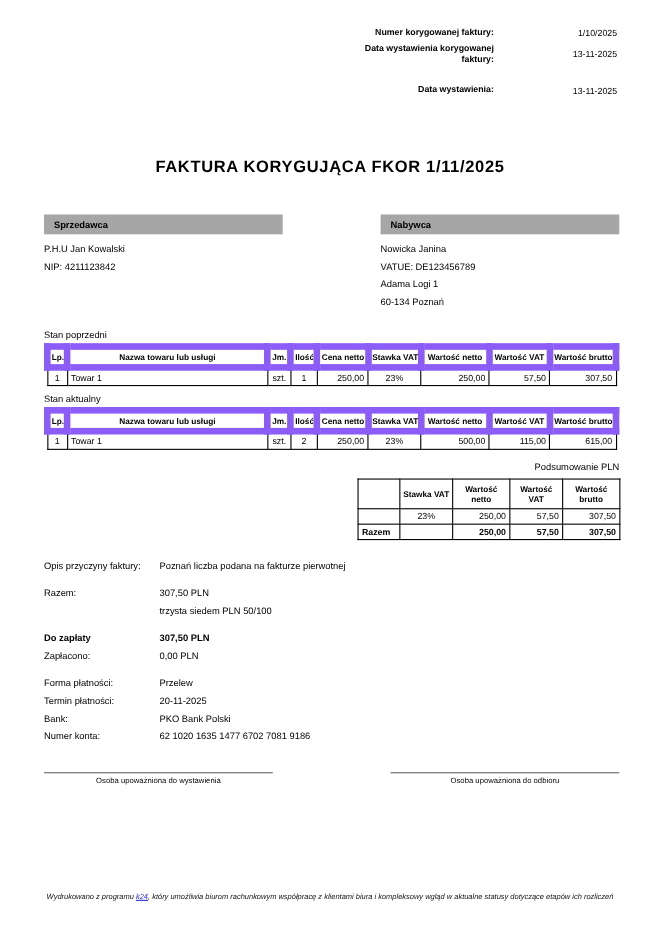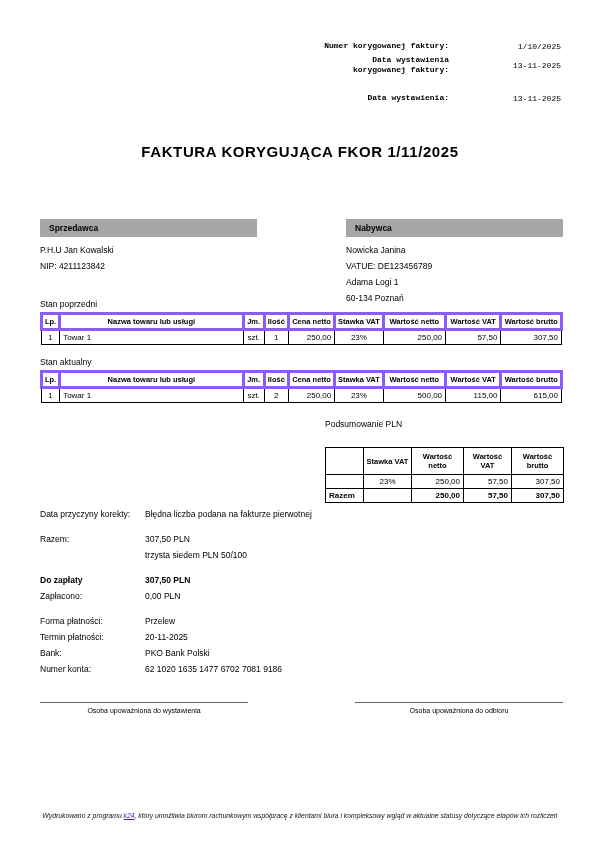--- a/index.html
+++ b/index.html
@@ -2,46 +2,46 @@
 <html><head>
 <meta charset="utf-8">
 <style>
   html,body { margin:0; padding:0; }
   body {
     width:600px; height:849px; background:#ffffff; position:relative;
     font-family:"Liberation Sans","DejaVu Sans",sans-serif; color:#000;
     overflow:hidden;
   }
   
-  .meta { position:absolute; top:41px; right:39px; width:240px;font-family:Liberation Mono, monospace; }
+  .meta { position:absolute; top:25px; right:39px; width:240px; }
   .meta-row { display:flex; align-items:center; margin-bottom:4px; }
   .meta-row.gap { margin-top:18px; }
   .meta-label { width:128px; text-align:right; font-weight:bold; font-size:8px; line-height:10px; }
   .meta-value { flex:1; text-align:right; font-size:8px; }
   
   .title { position:absolute; top:143px; left:0; width:100%; text-align:center;
            font-size:15px; font-weight:bold; letter-spacing:0.6px; }
   
   .parties { position:absolute; top:195px; left:40px; width:523px; display:flex; justify-content:space-between; }
-  .party { width:217px;margin-top:24px; }
+  .party { width:217px; }
   .party-header { background:#a6a6a6; font-weight:bold; font-size:8.5px; padding:4px 0 4px 9px; margin-bottom:5px; }
   .party-line { font-size:8.5px; line-height:16px; }
   
   .items-block { position:absolute; left:40px; width:587px; }
   #prev-block { top:299px; }
   #curr-block { top:357px; }
   .block-label { font-size:8.5px; margin-bottom:3px; }
   table { border-collapse:collapse; table-layout:fixed; }
   .items { width:523px; }
-  .items th { font-size:7.5px; font-weight:bold; border:3px solid #8b5cf6; padding:2px 1px; text-align:center; overflow:hidden; white-space:nowrap; }
+  .items th { font-size:7.5px; font-weight:bold; border:6px solid #8b5cf6; padding:2px 1px; text-align:center; overflow:hidden; white-space:nowrap; }
   .items td { font-size:8px; border:1px solid #000; padding:2px 3px; overflow:hidden; white-space:nowrap; }
   td.c { text-align:center; } td.r { text-align:right; } td.l { text-align:left; }
   
   .summary { position:absolute; left:325px; top:419px; width:238px; }
-  .summary .block-label { margin-bottom:18px; }
+  .summary .block-label { margin-bottom:6px;text-align:right; }
   .summary table { width:238px; }
   .summary th { font-size:7.5px; font-weight:bold; border:1px solid #000; padding:3px 2px; height:20px; text-align:center; vertical-align:middle; }
   .summary td { font-size:8px; border:1px solid #000; padding:2px 3px; }
   .summary .total td { font-weight:bold; }
   
   .kvblock { position:absolute; left:40px; width:490px; }
   #opis-block { top:506px; }
   #razem-block { top:531px; }
   #due-block { top:572px; }
   #payinfo-block { top:613px; }
@@ -204,22 +204,22 @@
       <td class="r">250,00</td>
       <td class="r">57,50</td>
       <td class="r">307,50</td>
     </tr>
   </tbody>
     </table>
 </div>
 
 <div class="kvblock" id="opis-block">
   <div class="kv">
-    <div class="kv-label">Data przyczyny korekty:</div>
-    <div class="kv-value">Błędna liczba podana na fakturze pierwotnej</div>
+    <div class="kv-label">Opis przyczyny faktury:</div>
+    <div class="kv-value">Poznań liczba podana na fakturze pierwotnej</div>
   </div>
 </div>
 
 <div class="kvblock" id="razem-block">
   <div class="kv">
     <div class="kv-label">Razem:</div>
     <div class="kv-value">
       <div>307,50 PLN</div>
       <div>trzysta siedem PLN 50/100</div>
     </div>

